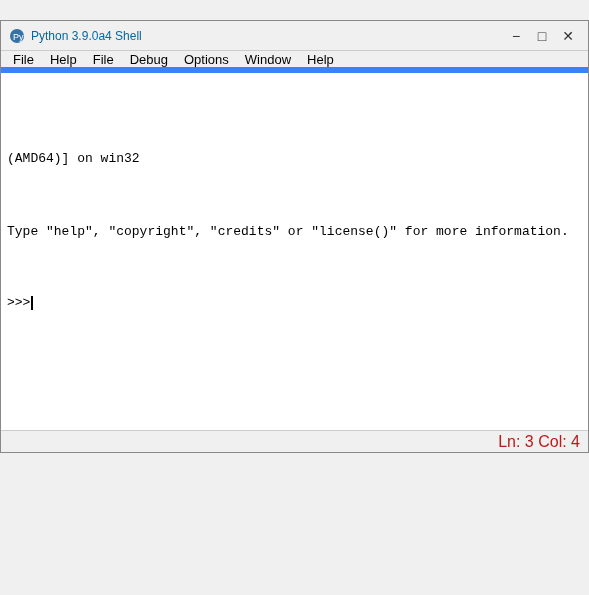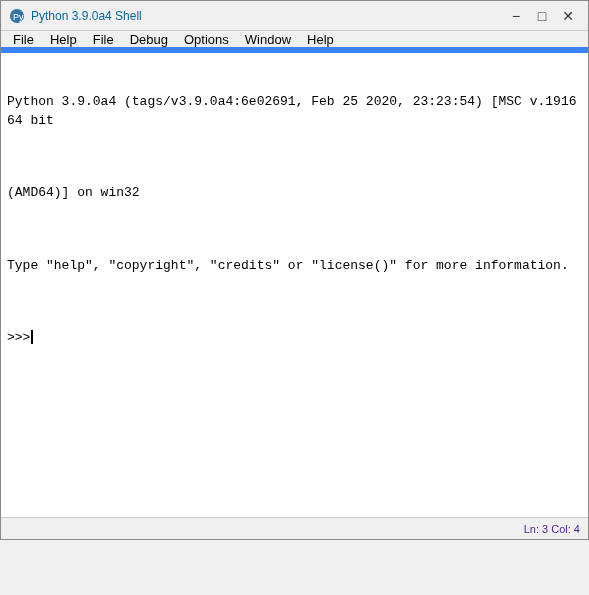--- a/index.html
+++ b/index.html
@@ -12,25 +12,26 @@
       width: 589px;
       height: 595px;
       font-family: 'Segoe UI', Tahoma, sans-serif;
       font-size: 13px;
       background: #f0f0f0;
       overflow: hidden;
     }
 
     .window {
       width: 589px;
-      height: 540px;
+      height: 433px;
       background: #ffffff;
       border: 1px solid #888;
       display: flex;
       flex-direction: column;
+      margin-top: 20px;
     }
 
     
     .title-bar {
       height: 30px;
       background: #f0f0f0;
       display: flex;
       align-items: center;
       justify-content: space-between;
       padding: 0 8px;
@@ -165,22 +166,22 @@
       background: #f0f0f0;
       border-top: 1px solid #ccc;
       display: flex;
       align-items: center;
       justify-content: flex-end;
       padding: 0 8px;
       flex-shrink: 0;
     }
 
     .status-text {
-      font-size: 11px;
-      color: #4c1d95;
+      font-size: 16px;
+      color: #b91c1c;
     }
   </style>
 </head>
 <body>
 
 <div class="window">
 
   <div class="title-bar">
     <div class="title-bar-left">
       <div class="title-icon">
@@ -203,21 +204,21 @@
     <span class="menu-item">Help</span>
     <span class="menu-item">File</span>
     <span class="menu-item">Debug</span>
     <span class="menu-item">Options</span>
     <span class="menu-item">Window</span>
     <span class="menu-item">Help</span>
   </div>
 
   <div class="shell-area">
     <div class="shell-output">
-      <span class="shell-line">Python 3.9.0a4 (tags/v3.9.0a4:6e02691, Feb 25 2020, 23:23:54) [MSC v.1916 64 bit</span><br>
+      <br>
       <span class="shell-line">(AMD64)] on win32</span><br>
       <span class="shell-line">Type "help", "copyright", "credits" or "license()" for more information.</span><br>
     </div>
     <div class="prompt-line">
       <span>&gt;&gt;&gt; </span>
         <span class="cursor"></span>
     </div>
   </div>
 
   <div class="status-bar">

